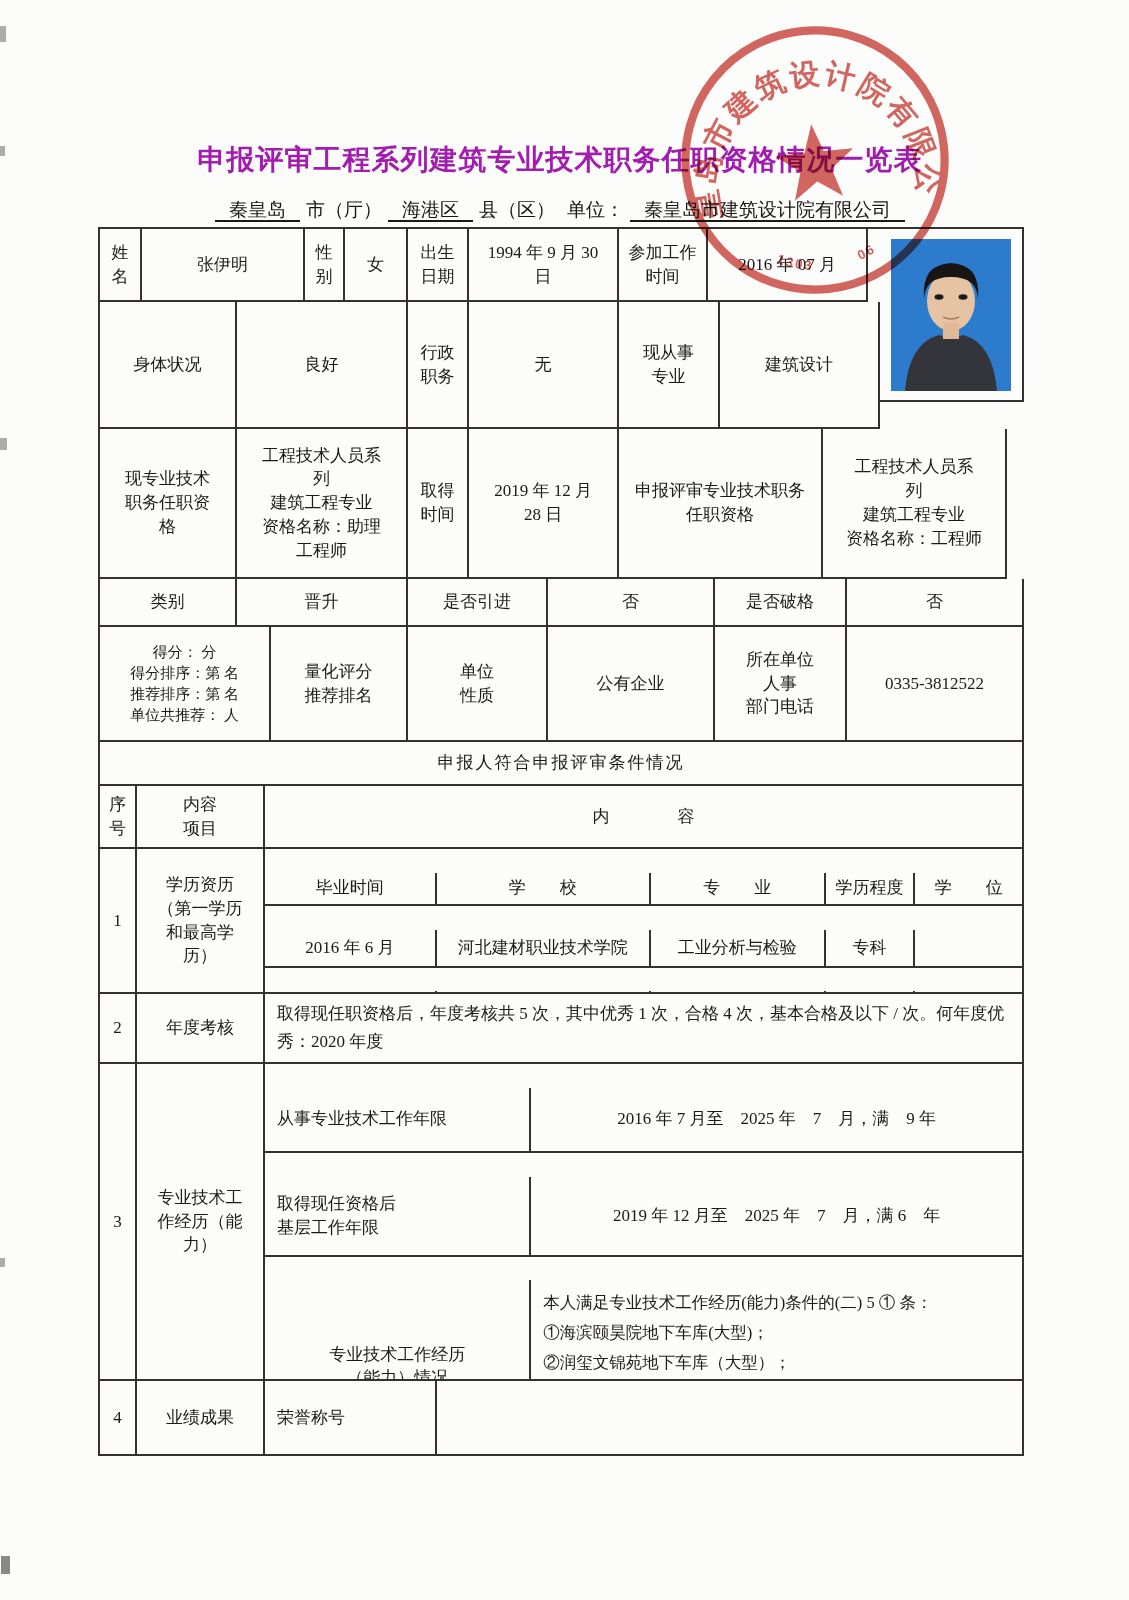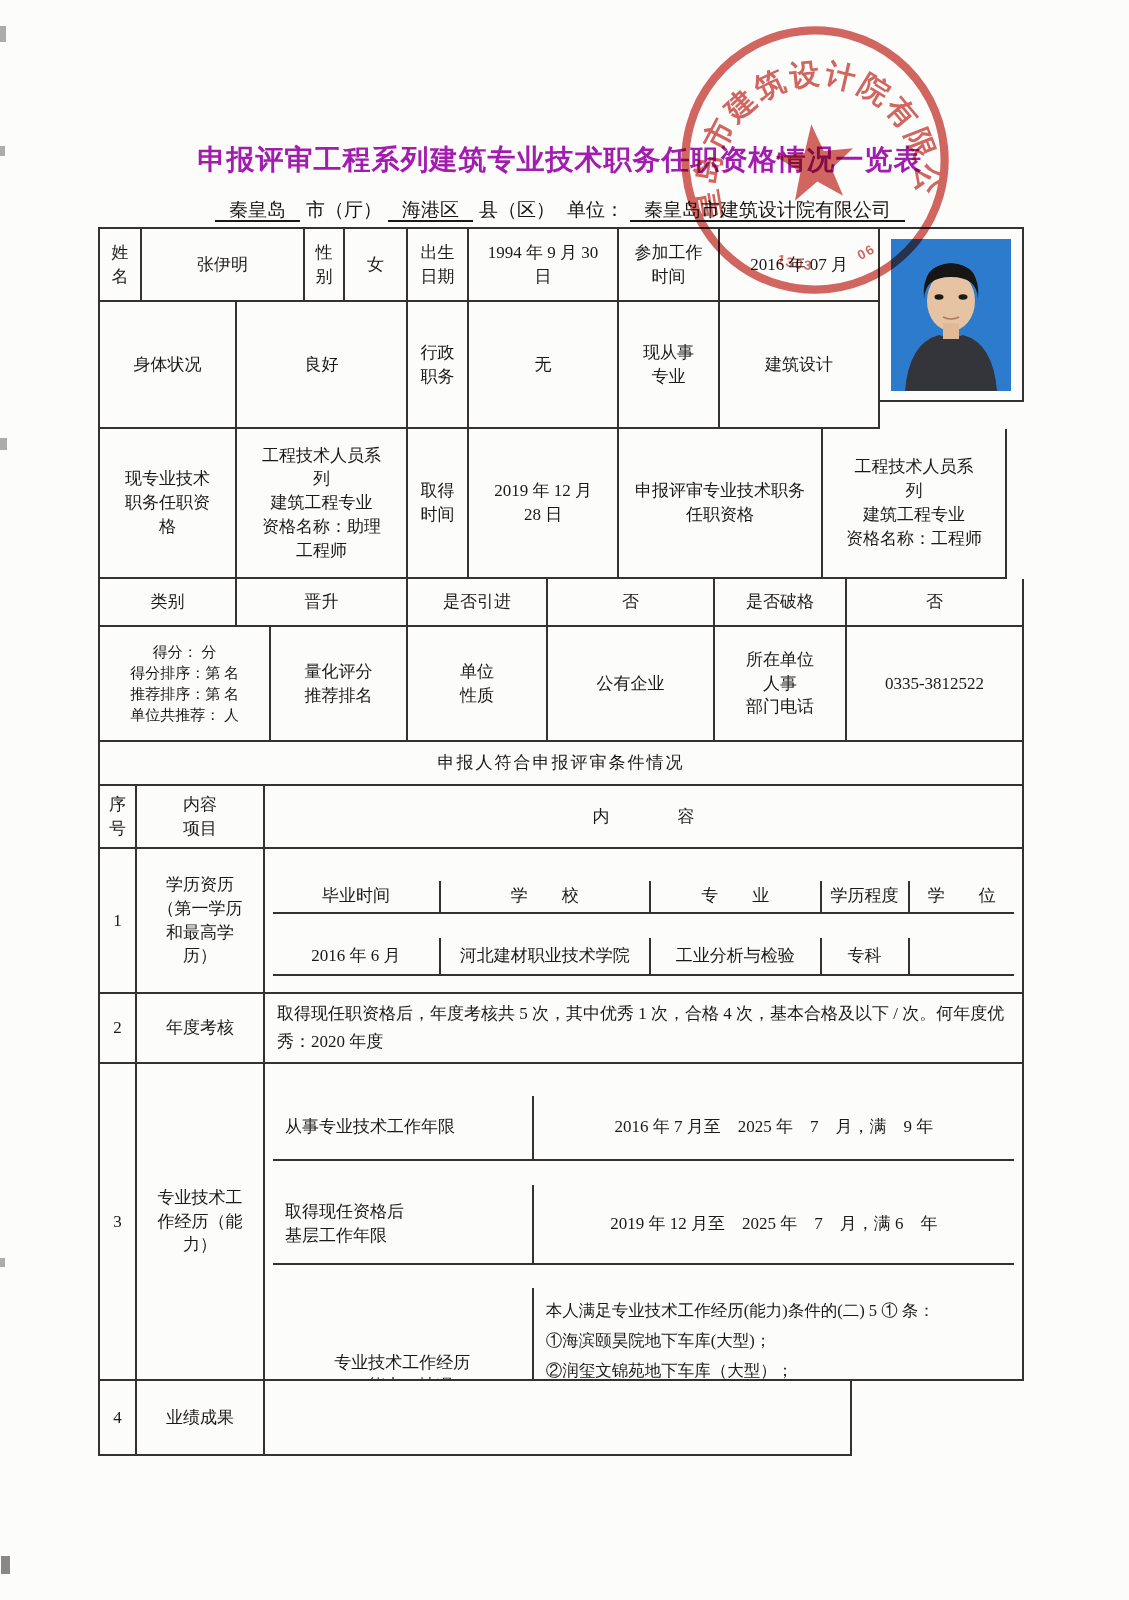--- a/index.html
+++ b/index.html
@@ -27,21 +27,21 @@
   }
   .r { display:flex; }
   .col { display:block; }
   .c {
     box-sizing:border-box;
     border-right:2px solid #34312e; border-bottom:2px solid #34312e;
     display:flex; align-items:center; justify-content:center;
     text-align:center; white-space:pre-line; padding:2px 4px;
     overflow:hidden;
   }
-  .wrap { padding:8px; display:block; }
+  .wrap { padding:0; display:block; }
   .nr { border-right:none; }
   .nb { border-bottom:none; }
   .left { justify-content:flex-start; text-align:left; padding-left:12px; }
   .sm { font-size:15px; }
   .banner { font-size:17px; letter-spacing:2px; }
   .list-cell { line-height:1.8; font-size:16.5px; }
   
   .photo-cell { justify-content:center; align-items:center; }
   .id-photo { width:120px; height:152px; display:block; }
   
@@ -78,21 +78,21 @@
           <div class="c" style="width:42px">姓
 名</div>
           <div class="c" style="width:163px">张伊明</div>
           <div class="c" style="width:40px">性
 别</div>
           <div class="c" style="width:63px">女</div>
           <div class="c" style="width:61px">出生
 日期</div>
           <div class="c" style="width:150px">1994 年 9 月 30
 日</div>
-          <div class="c" style="width:101px">参加工作
+          <div class="c" style="width:89px">参加工作
 时间</div>
           <div class="c" style="width:160px">2016 年 07 月</div>
         </div>
         <div class="r" style="height:127px">
           <div class="c" style="width:137px">身体状况</div>
           <div class="c" style="width:171px">良好</div>
           <div class="c" style="width:61px">行政
 职务</div>
           <div class="c" style="width:150px">无</div>
           <div class="c" style="width:101px">现从事
@@ -235,20 +235,21 @@
 ③铁新里四区返迁安置房项目-2 号、4 号住宅楼(大型)；
 ④四季听海 6 号楼（中型）；
 ⑤第七中学集团桃源校区教学行政楼（中型）。</div>
         </div>
       </div>
     </div>
 
     <div class="r" style="height:75px">
       <div class="c" style="width:37px">4</div>
       <div class="c" style="width:128px">业绩成果</div>
+      <div class="c left" style="width:172px">荣誉称号</div>
       <div class="c" style="width:587px"></div>
     </div>
 
   </div>
 
   <svg class="stamp" viewBox="0 0 280 280" xmlns="http://www.w3.org/2000/svg">
     <defs>
       <path id="arcTop" d="M 45.8,191.5 A 98,98 0 1 1 234.2,191.5" fill="none"></path>
       <path id="arcBottom" d="M 86,232.2 A 107,107 0 0 0 194,232.2" fill="none"></path>
     </defs>

